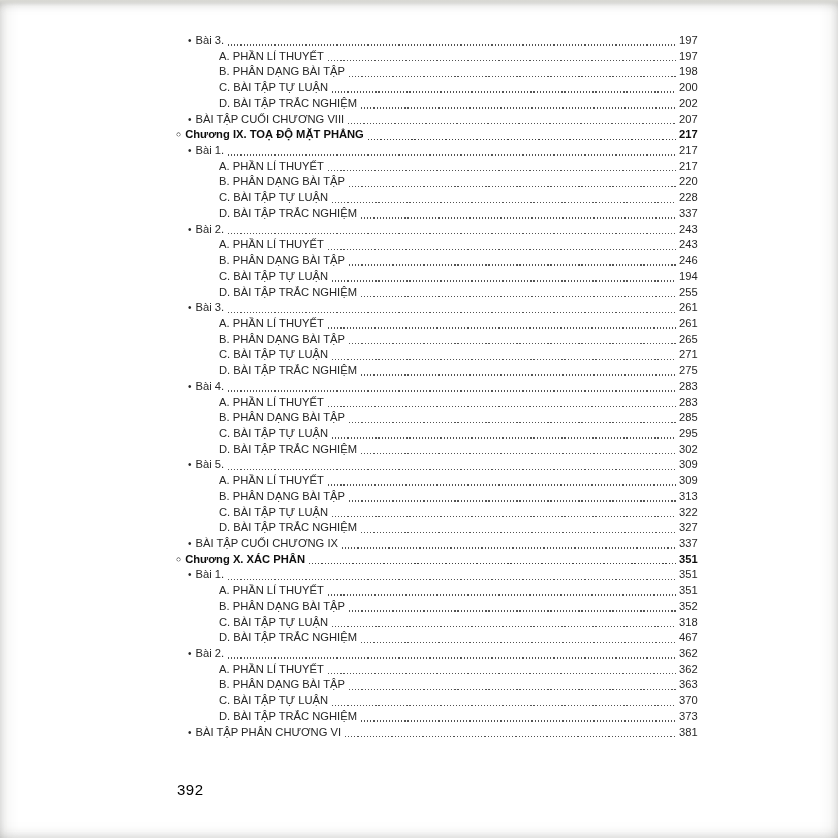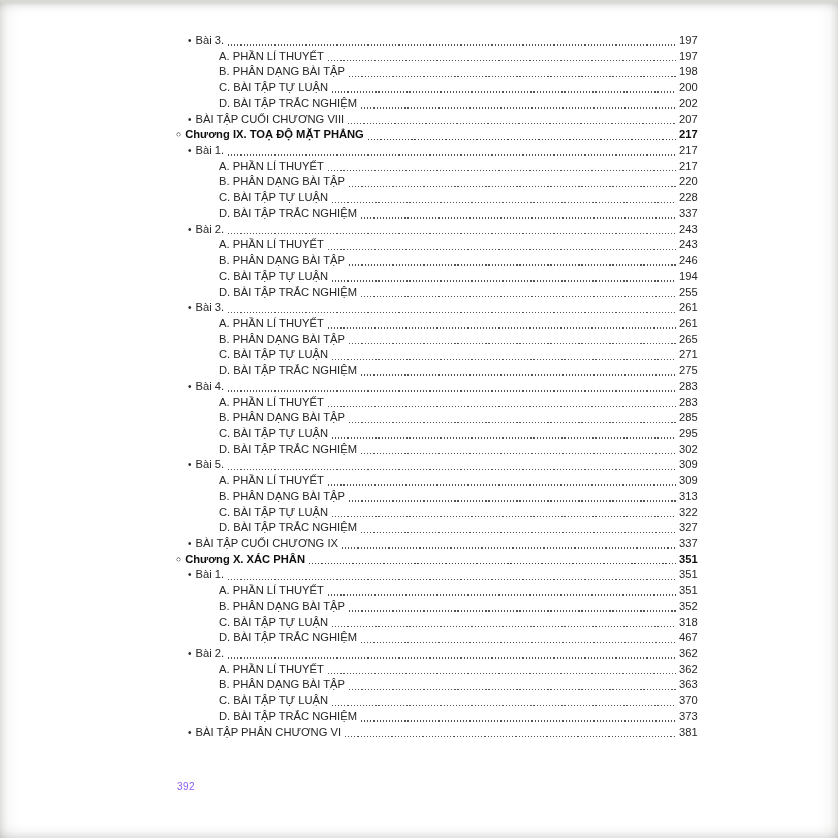--- a/index.html
+++ b/index.html
@@ -75,22 +75,22 @@
 
   .pagenum {
     flex: none;
     min-width: 25px;
     text-align: left;
   }
 
   .folio {
     position: absolute;
     left: 177px; top: 781px;
-    font-size: 10px;
-    color: #8b5cf6;
+    font-size: 15px;
+    color: #000000;
     letter-spacing: .5px;
   }
 </style>
 </head>
 <body>
 
 <div class="photo-page">
 
   <div class="toc">
   <div class="row level-bai">

